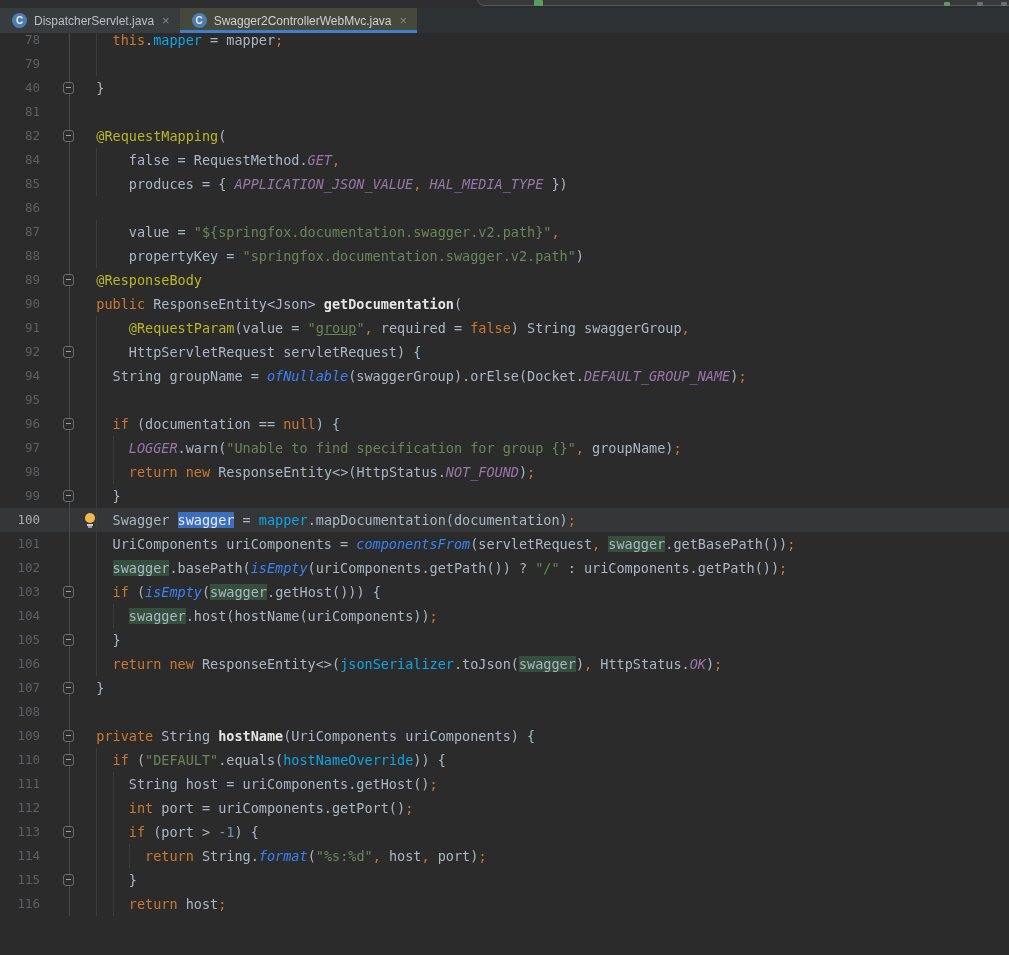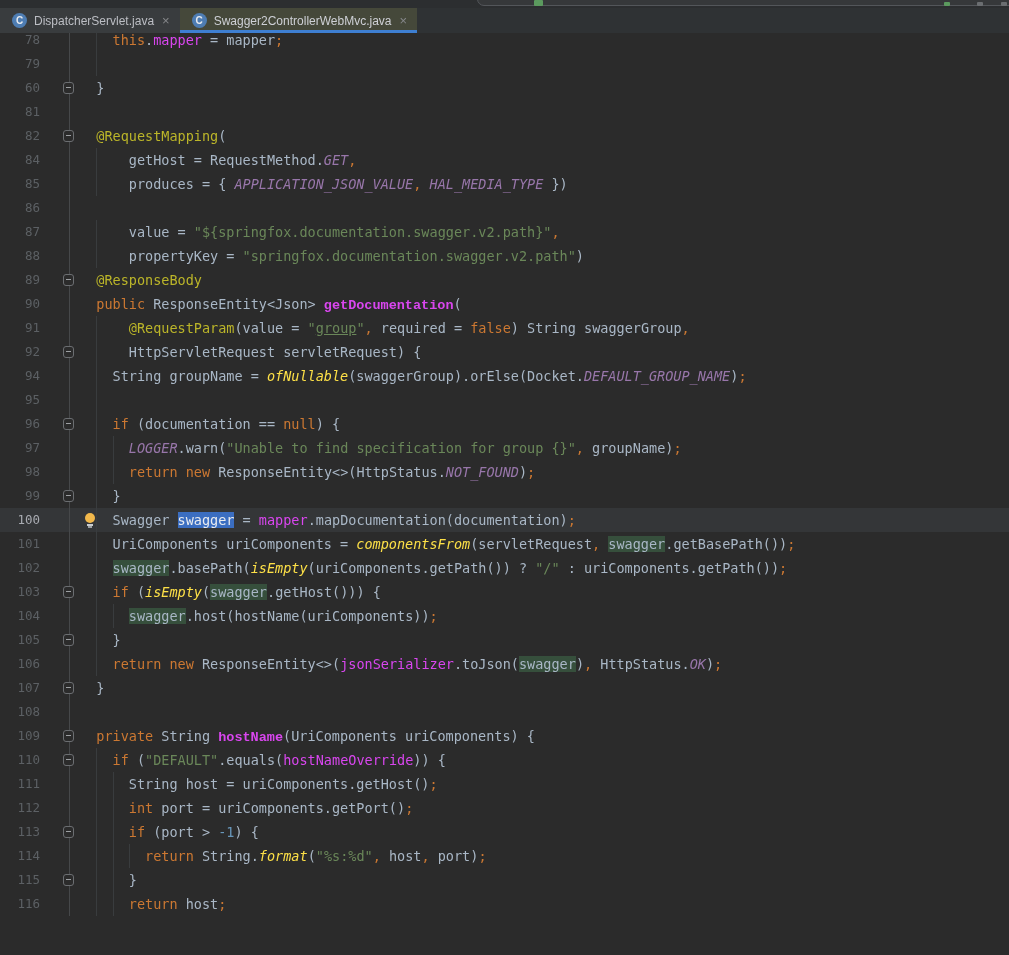--- a/index.html
+++ b/index.html
@@ -50,27 +50,27 @@
   .bulb .glass { position:absolute; left:1px; top:0; width:10px; height:10px;
                  border-radius:50%; background:#F2B84B; }
   .bulb .base { position:absolute; left:3px; top:11px; width:6px; height:1.5px; background:#C9CCCE; }
   .bulb .base2 { position:absolute; left:4px; top:13px; width:4px; height:1.5px; background:#9DA0A3; }
   .guide { position:absolute; top:0; bottom:0; width:1px; background:#393C3E; }
   .code { position:absolute; left:80px; top:0; white-space:pre; }
 
   
   .tok-d  { color:#A9B7C6; }
   .tok-k  { color:#CC7832; }
-  .tok-f  { color:#d946ef; }
+  .tok-f  { color:#0ea5e9; }
   .tok-c  { color:#9876AA; font-style:italic; }
   .tok-s  { color:#6A8759; }
   .tok-su { color:#6A8759; text-decoration:underline; }
   .tok-a  { color:#BBB529; }
-  .tok-m  { color:#d946ef; font-weight:bold;font-family:Liberation Mono, monospace; }
-  .tok-sm { color:#fde047; font-style:italic; }
+  .tok-m  { color:#e5e5e5; font-weight:bold; }
+  .tok-sm { color:#3b82f6; font-style:italic; }
   .tok-n  { color:#6897BB; }
   .tok-hls { background:#3B6EC1; color:#E9ECF0; }
   .tok-hlo { background:#364F3C; }
 
   
   .inlay { display:inline-block; width:25px; height:14px; vertical-align:-2px; position:relative; }
   .inlay .circ { position:absolute; left:0; top:0; width:13px; height:13px; border-radius:50%;
                  background:#4C4F52; border:1px solid #8A8D90; }
   .inlay .circ::after { content:""; position:absolute; left:2px; top:2px; width:5px; height:5px;
                         border-radius:50%; border:1px solid #B9BCBE; border-right-color:transparent; }
@@ -98,24 +98,24 @@
   <div class="tab active">
     <span class="cicon">C</span>
     <span>Swagger2ControllerWebMvc.java</span>
     <span class="closex">×</span>
   </div>
 </div>
 
 <div class="editor" id="editor">
     <div class="row"><span class="ln">78</span><span class="foldline"></span><span class="guide" style="left: 96.254px;"></span><span class="code"><span class="tok-d">    </span><span class="tok-k">this</span><span class="tok-d">.</span><span class="tok-f">mapper</span><span class="tok-d"> = mapper</span><span class="tok-k">;</span></span></div>
     <div class="row"><span class="ln">79</span><span class="foldline"></span><span class="guide" style="left: 96.254px;"></span></div>
-    <div class="row"><span class="ln">60</span><span class="foldline"></span><span class="foldicon"></span><span class="code"><span class="tok-d">  }</span></span></div>
+    <div class="row"><span class="ln">40</span><span class="foldline"></span><span class="foldicon"></span><span class="code"><span class="tok-d">  }</span></span></div>
     <div class="row"><span class="ln">81</span><span class="foldline"></span><span class="code"></span></div>
     <div class="row"><span class="ln">82</span><span class="foldline"></span><span class="foldicon"></span><span class="code"><span class="tok-d">  </span><span class="tok-a">@RequestMapping</span><span class="tok-d">(</span></span></div>
-    <div class="row"><span class="ln">84</span><span class="foldline"></span><span class="guide" style="left: 96.254px;"></span><span class="code"><span class="tok-d">      getHost = RequestMethod.</span><span class="tok-c">GET</span><span class="tok-k">,</span></span></div>
+    <div class="row"><span class="ln">84</span><span class="foldline"></span><span class="guide" style="left: 96.254px;"></span><span class="code"><span class="tok-d">      false = RequestMethod.</span><span class="tok-c">GET</span><span class="tok-k">,</span></span></div>
     <div class="row"><span class="ln">85</span><span class="foldline"></span><span class="guide" style="left: 96.254px;"></span><span class="code"><span class="tok-d">      produces = { </span><span class="tok-c">APPLICATION_JSON_VALUE</span><span class="tok-k">,</span><span class="tok-d"> </span><span class="tok-c">HAL_MEDIA_TYPE</span><span class="tok-d"> })</span></span></div>
     <div class="row"><span class="ln">86</span><span class="foldline"></span></div>
     <div class="row"><span class="ln">87</span><span class="foldline"></span><span class="guide" style="left: 96.254px;"></span><span class="code"><span class="tok-d">      value = </span><span class="tok-s">"${springfox.documentation.swagger.v2.path}"</span><span class="tok-k">,</span></span></div>
     <div class="row"><span class="ln">88</span><span class="foldline"></span><span class="guide" style="left: 96.254px;"></span><span class="code"><span class="tok-d">      propertyKey = </span><span class="tok-s">"springfox.documentation.swagger.v2.path"</span><span class="tok-d">)</span></span></div>
     <div class="row"><span class="ln">89</span><span class="foldline"></span><span class="foldicon"></span><span class="code"><span class="tok-d">  </span><span class="tok-a">@ResponseBody</span></span></div>
     <div class="row"><span class="ln">90</span><span class="foldline"></span><span class="code"><span class="tok-d">  </span><span class="tok-k">public</span><span class="tok-d"> ResponseEntity&lt;Json&gt; </span><span class="tok-m">getDocumentation</span><span class="tok-d">(</span></span></div>
     <div class="row"><span class="ln">91</span><span class="foldline"></span><span class="guide" style="left: 96.254px;"></span><span class="code"><span class="tok-d">      </span><span class="tok-a">@RequestParam</span><span class="tok-d">(value = </span><span class="tok-s">"</span><span class="tok-su">group</span><span class="tok-s">"</span><span class="tok-k">,</span><span class="tok-d"> required = </span><span class="tok-k">false</span><span class="tok-d">) String swaggerGroup</span><span class="tok-k">,</span></span></div>
     <div class="row"><span class="ln">92</span><span class="foldline"></span><span class="foldicon"></span><span class="guide" style="left: 96.254px;"></span><span class="code"><span class="tok-d">      HttpServletRequest servletRequest) {</span></span></div>
     <div class="row"><span class="ln">94</span><span class="foldline"></span><span class="guide" style="left: 96.254px;"></span><span class="code"><span class="tok-d">    String groupName = </span><span class="tok-sm">ofNullable</span><span class="tok-d">(swaggerGroup).orElse(Docket.</span><span class="tok-c">DEFAULT_GROUP_NAME</span><span class="tok-d">)</span><span class="tok-k">;</span></span></div>
     <div class="row"><span class="ln">95</span><span class="foldline"></span><span class="guide" style="left: 96.254px;"></span></div>

